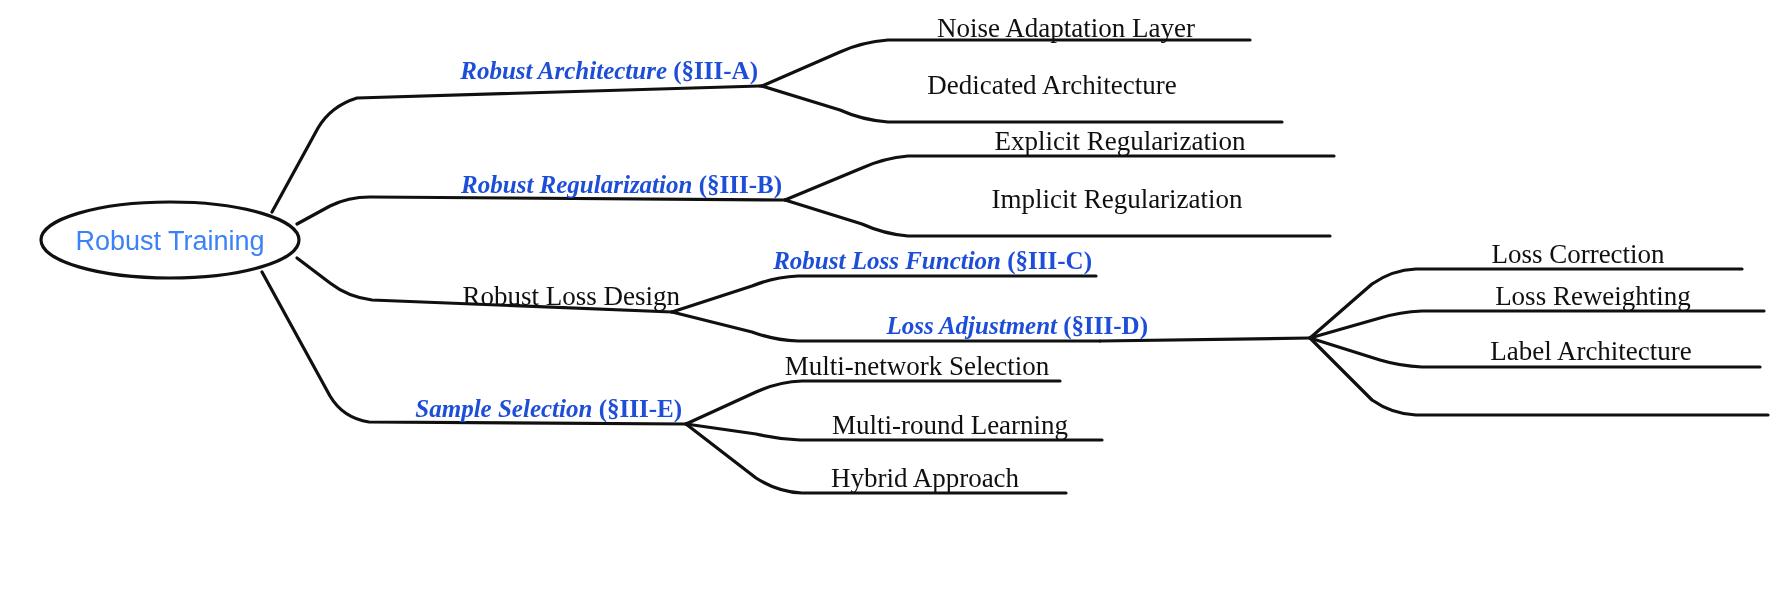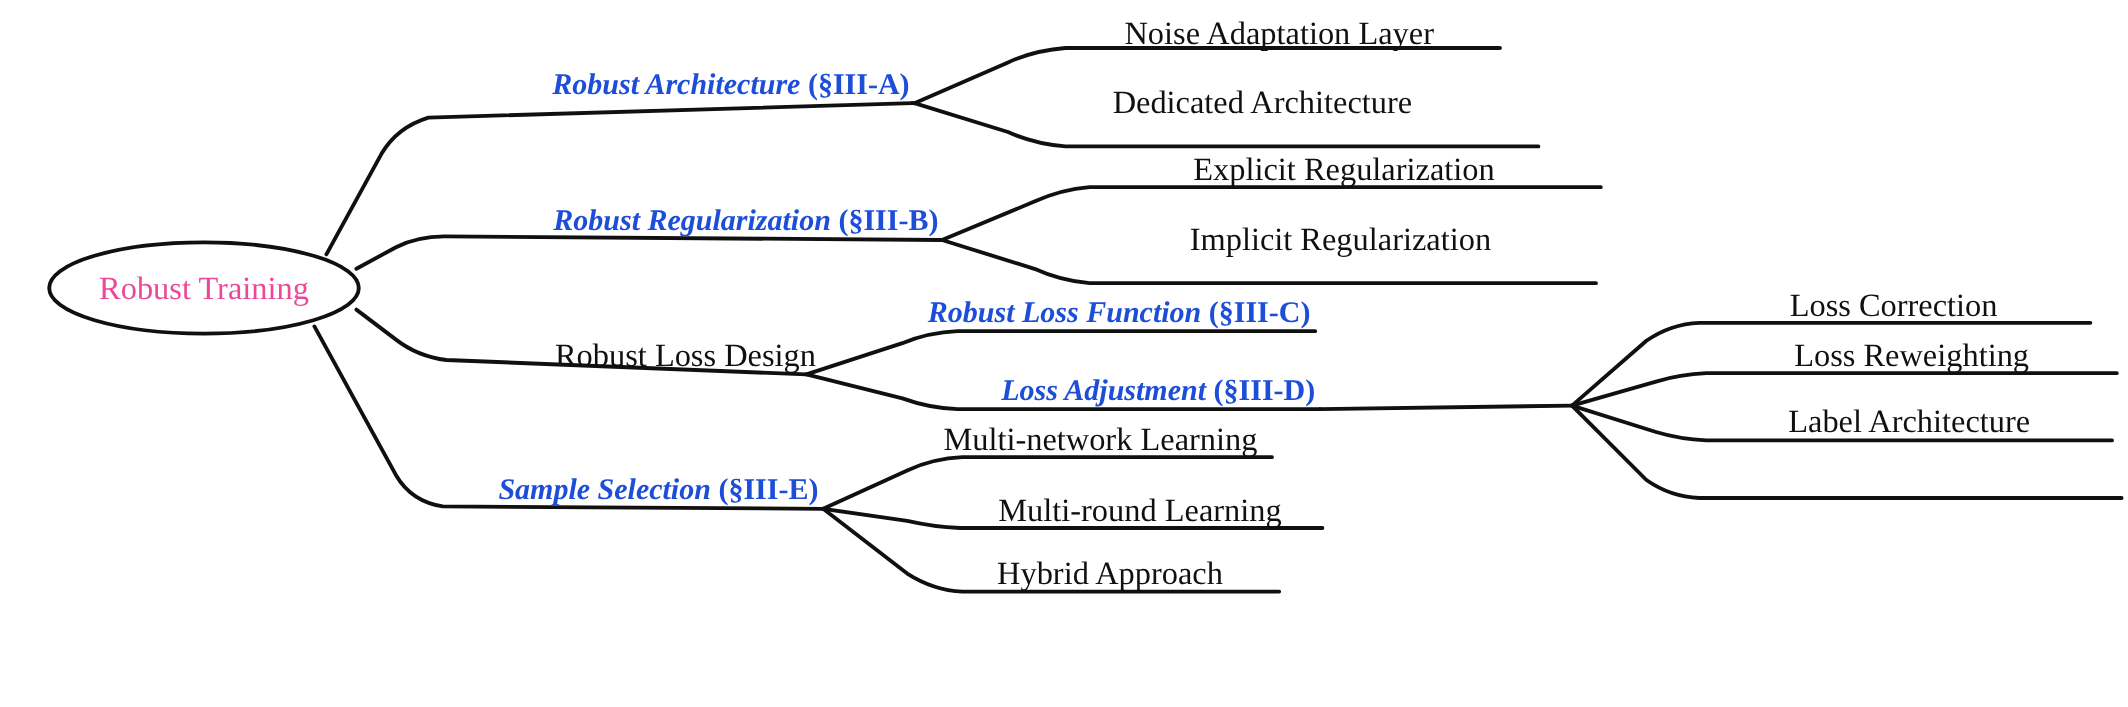--- a/index.html
+++ b/index.html
@@ -44,24 +44,24 @@
   }
   .section-label .title {
     font-style: italic;
   }
   .section-label .ref {
     font-style: normal;
   }
   .root-label {
     position: absolute;
     white-space: nowrap;
-    color: #ec4899;
+    color: #3b82f6;
     font-size: 27px;
     transform: translate(-50%, -50%);
-    font-family: Liberation Serif, serif;
+    font-family: Liberation Sans, sans-serif;
   }
 </style>
 </head>
 <body>
 
 <div id="diagram">
 
   <svg id="wires" viewBox="0 0 1773 589" xmlns="http://www.w3.org/2000/svg">
     <g fill="none" stroke="#101010" stroke-width="3.2" stroke-linecap="round" stroke-linejoin="round">
 
@@ -111,34 +111,34 @@
   <div class="node-label center" style="left:1120px; top:128px;">Explicit Regularization</div>
 
   <div class="node-label center" style="left:1117px; top:186px;">Implicit Regularization</div>
 
   <div class="node-label right-anchor" style="left:668px; top:283px;margin-left:12px;">Robust Loss Design</div>
 
   <div class="node-label section-label right-anchor" style="left:1092px; top:248px;">
     <span class="title">Robust Loss Function</span><span class="ref"> (§III-C)</span>
   </div>
 
-  <div class="node-label section-label right-anchor" style="left:1096px; top:313px;">
+  <div class="node-label section-label right-anchor" style="left:1148px; top:313px;">
     <span class="title">Loss Adjustment</span><span class="ref"> (§III-D)</span>
   </div>
 
   <div class="node-label center" style="left:1593px; top:283px;">Loss Reweighting</div>
 
   <div class="node-label center" style="left:1578px; top:241px;">Loss Correction</div>
 
   <div class="node-label center" style="left:1591px; top:338px;">Label Architecture</div>
 
 
   <div class="node-label section-label right-anchor" style="left:682px; top:396px;">
     <span class="title">Sample Selection</span><span class="ref"> (§III-E)</span>
   </div>
 
-  <div class="node-label center" style="left:917px; top:353px;">Multi-network Learning</div>
+  <div class="node-label center" style="left:917px; top:353px;">Multi-network Selection</div>
 
   <div class="node-label center" style="left:950px; top:412px;">Multi-round Learning</div>
 
   <div class="node-label center" style="left:925px; top:465px;">Hybrid Approach</div>
 
 </div>
 
 </body></html>

